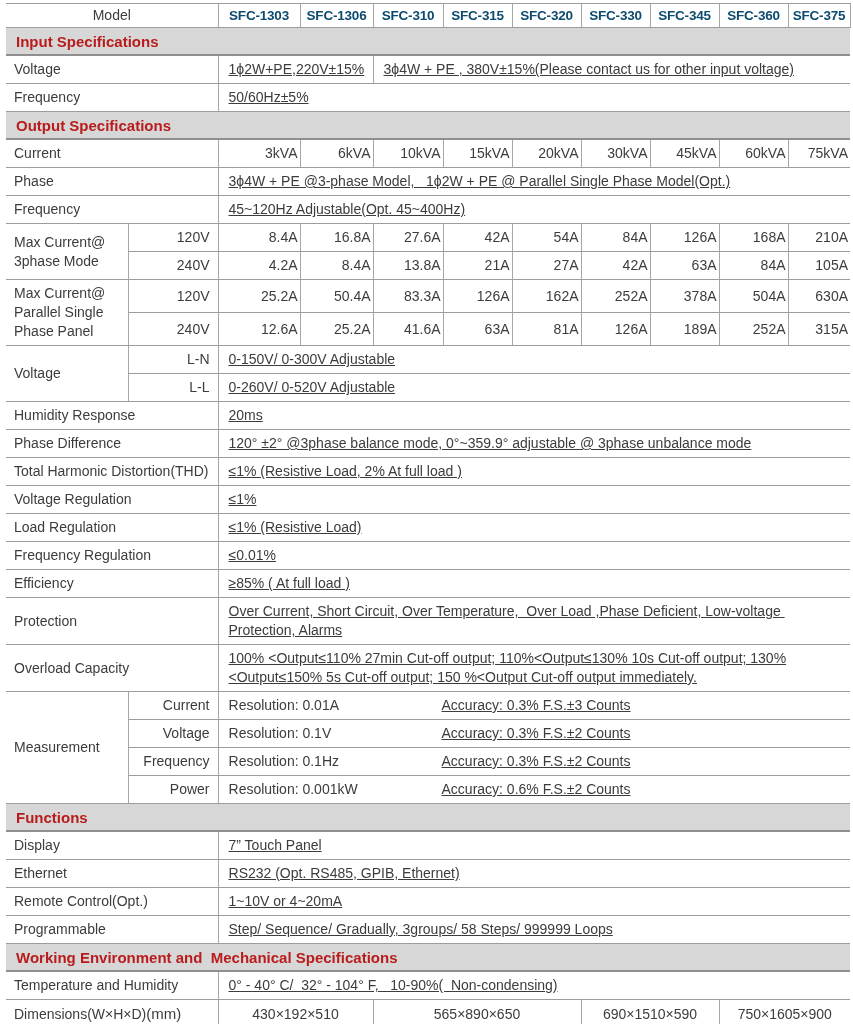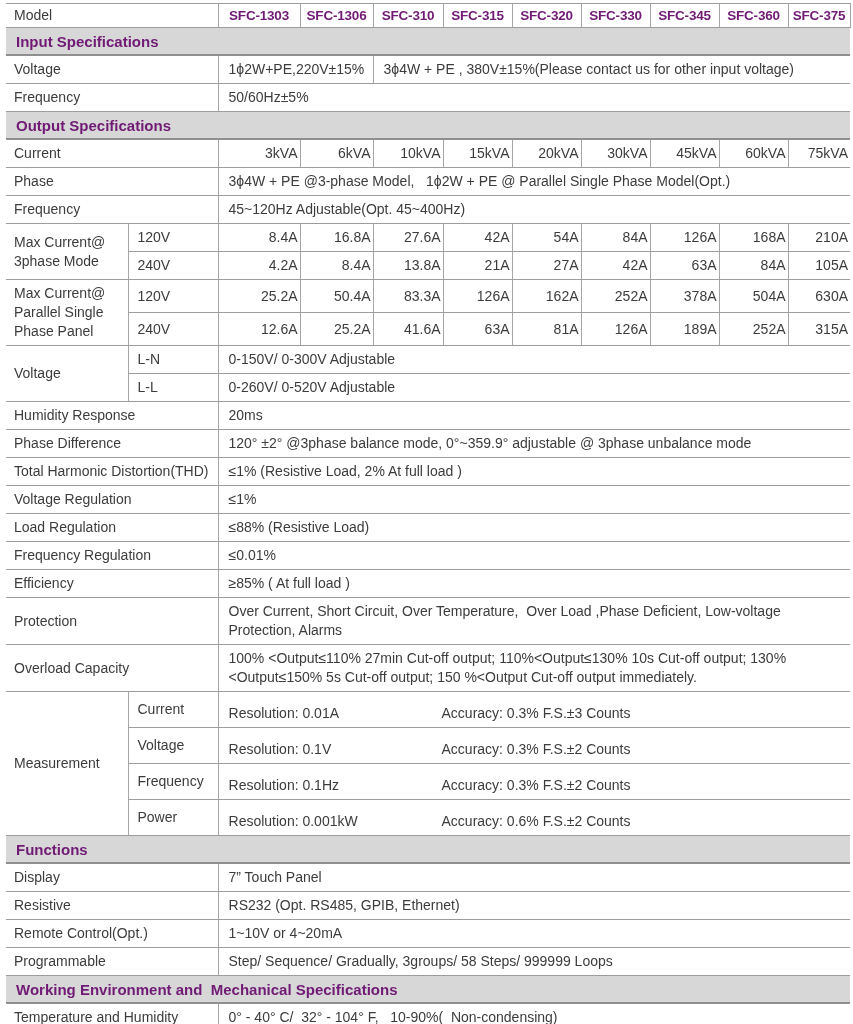--- a/index.html
+++ b/index.html
@@ -25,41 +25,41 @@
   col.d7{width:69px;} col.d8{width:69px;} col.d9{width:62px;}
   td{
     padding:4px 8px;
     border-bottom:1px solid #9c9c9c;
     vertical-align:middle;
     white-space:pre-wrap;
     overflow:hidden;
   }
   
   td.vl{border-left:1px solid #a6a6a6;}
-  tr.model-row td{padding:2px 2px;}
+  tr.model-row td{padding:2px 2px;text-align:center;}
   tr.model-row td.lbl{padding:2px 8px;}
   tr.model-row td.model{
-    font-weight:bold;color:#701a75;text-align:center;
+    font-weight:bold;color:#0c4a6e;text-align:center;
     font-size:13.5px;letter-spacing:-0.2px;
   }
   tr.model-row td.model:last-child{border-right:1px solid #a6a6a6;margin-left:48px;}
   tr.section-row td{
     background:#d7d7d7;
     border-top:1px solid #ffffff;
     border-bottom:2px solid #8f8f8f;
-    font-weight:bold;color:#701a75;
+    font-weight:bold;color:#b91c1c;
     font-size:15px;
     padding:4px 8px 3px 10px;
   }
   td.lbl{color:#3c3c3c;}
-  td.sub{padding-left:9px;}
-  td.val{padding-left:10px;}
+  td.sub{padding-left:9px;text-align:right;}
+  td.val{padding-left:10px;text-decoration:underline;}
   td.num{text-align:right;padding:4px 2px;}
   td.ctr{text-align:center;}
-  span.res{display:inline-block;width:213px;margin-top:8px;}
+  span.res{display:inline-block;width:213px;}
   td.small-suffix .sfx{font-size:15px;}
 </style>
 </head>
 <body>
 
 <div class="sheet">
 <table class="spec">
   <colgroup>
     <col class="c-label">
         <col class="c-sub">
@@ -198,21 +198,21 @@
   <tr>
     <td class="lbl" colspan="2">Total Harmonic Distortion(THD)</td>
     <td class="val vl" colspan="9">≤1% (Resistive Load, 2% At full load )</td>
   </tr>
   <tr>
     <td class="lbl" colspan="2">Voltage Regulation</td>
     <td class="val vl" colspan="9">≤1%</td>
   </tr>
   <tr>
     <td class="lbl" colspan="2">Load Regulation</td>
-    <td class="val vl" colspan="9">≤88% (Resistive Load)</td>
+    <td class="val vl" colspan="9">≤1% (Resistive Load)</td>
   </tr>
   <tr>
     <td class="lbl" colspan="2">Frequency Regulation</td>
     <td class="val vl" colspan="9">≤0.01%</td>
   </tr>
   <tr>
     <td class="lbl" colspan="2">Efficiency</td>
     <td class="val vl" colspan="9">≥85% ( At full load )</td>
   </tr>
   <tr>
@@ -243,21 +243,21 @@
   </tr>
 
   <tr class="section-row">
     <td colspan="11">Functions</td>
   </tr>
   <tr>
     <td class="lbl" colspan="2">Display</td>
     <td class="val vl" colspan="9">7” Touch Panel</td>
   </tr>
   <tr>
-    <td class="lbl" colspan="2">Resistive</td>
+    <td class="lbl" colspan="2">Ethernet</td>
     <td class="val vl" colspan="9">RS232 (Opt. RS485, GPIB, Ethernet)</td>
   </tr>
   <tr>
     <td class="lbl" colspan="2">Remote Control(Opt.)</td>
     <td class="val vl" colspan="9">1~10V or 4~20mA</td>
   </tr>
   <tr>
     <td class="lbl" colspan="2">Programmable</td>
     <td class="val vl" colspan="9">Step/ Sequence/ Gradually, 3groups/ 58 Steps/ 999999 Loops</td>
   </tr>

